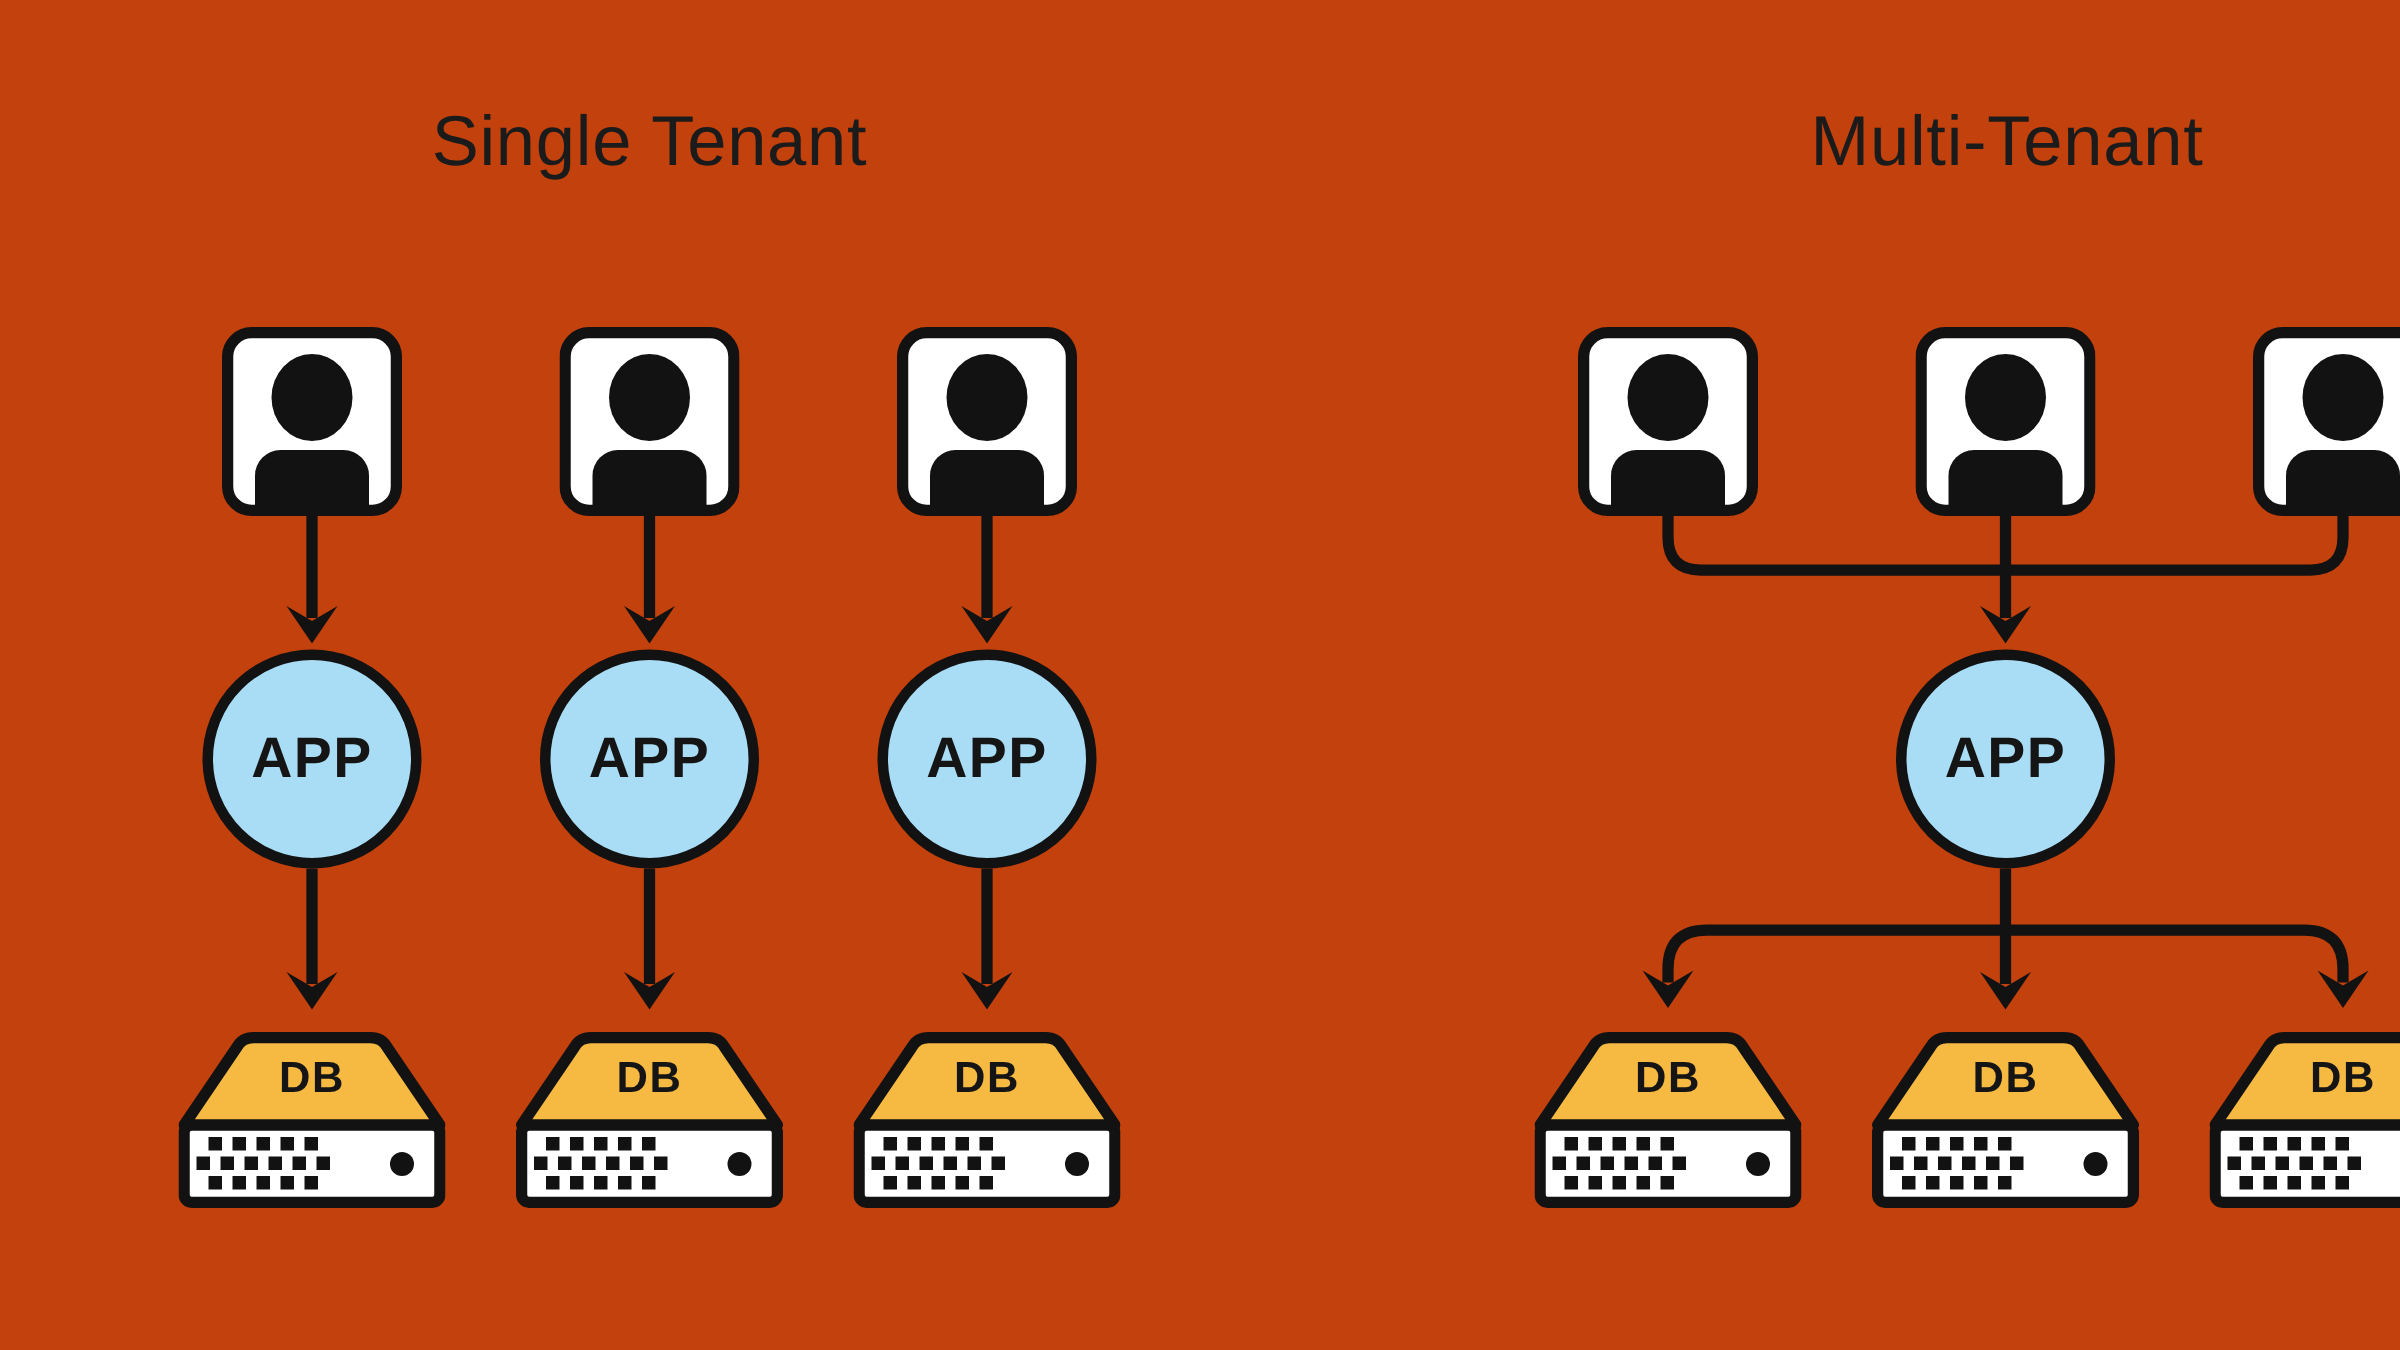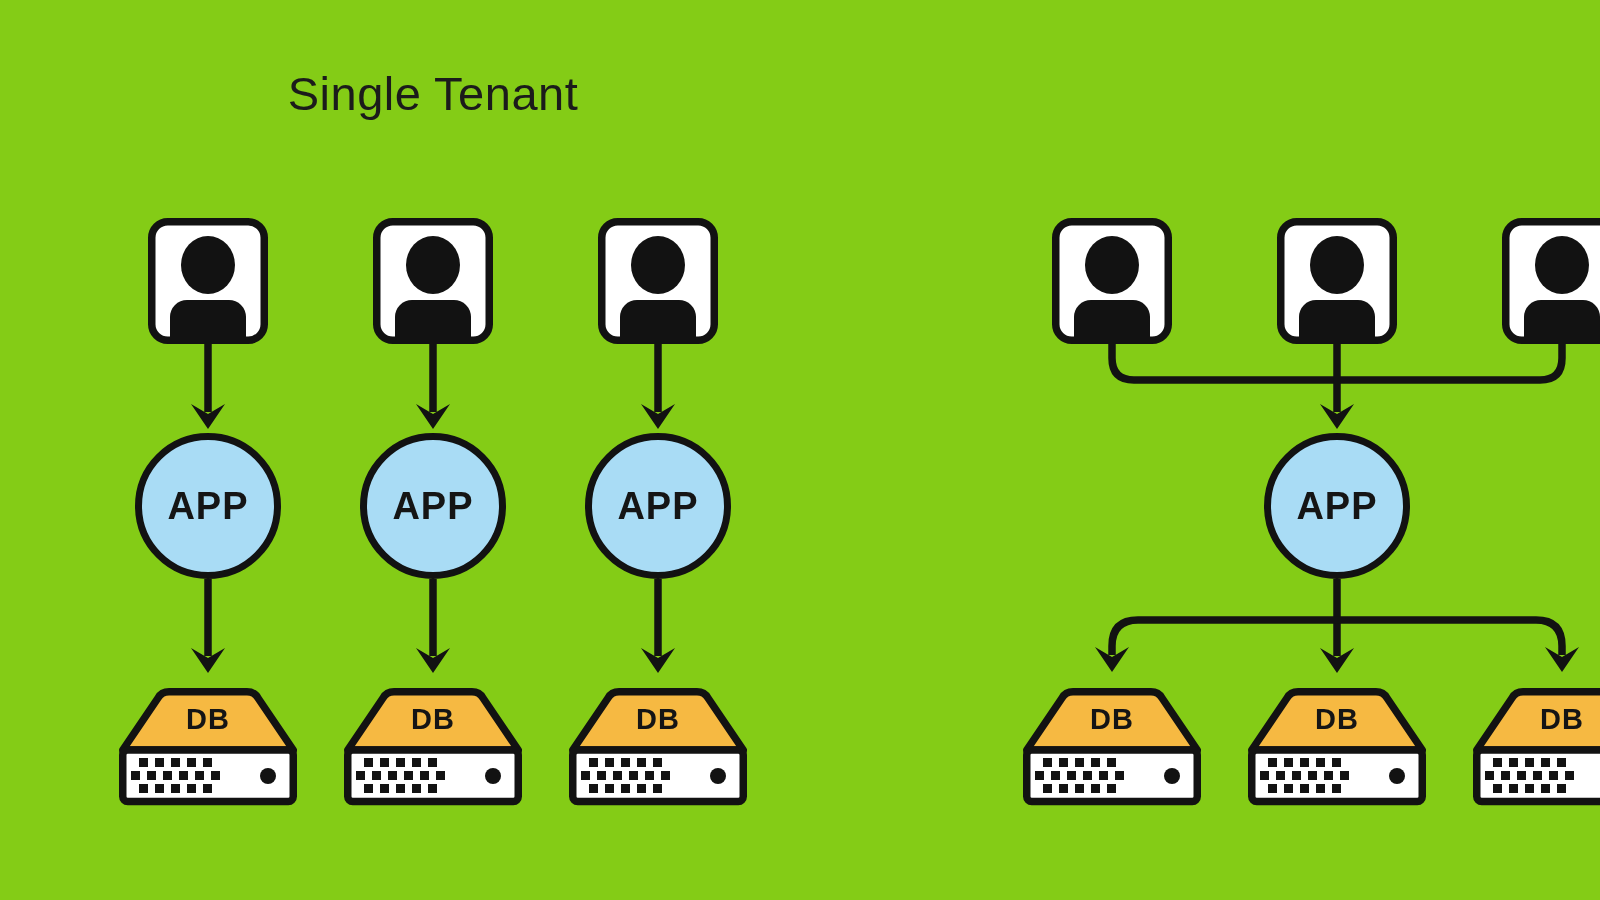--- a/index.html
+++ b/index.html
@@ -15,21 +15,21 @@
   .app-label{font-size:38px;font-weight:bold;color:#151515;letter-spacing:1px;}
   .db-node{width:178px;height:84px;}
   .db-node svg{display:block;width:178px;height:118px;}
   .db-label{position:absolute;left:0;right:0;top:15px;text-align:center;
             font-size:29px;font-weight:bold;color:#151515;letter-spacing:1px;}
   .defs{position:absolute;width:0;height:0;overflow:hidden;}
 </style>
 </head>
 <body>
 
-<div class="stage" style="background-color: #84cc16;">
+<div class="stage" style="background-color: #c2410c;">
 
   <svg class="defs" aria-hidden="true">
     <defs>
       <clipPath id="user-clip">
           <rect x="7" y="7" width="106" height="112" rx="12"></rect>
         </clipPath>
       <symbol id="user-shape" viewBox="0 0 120 126">
         <rect x="3.75" y="3.75" width="112.5" height="118.5" rx="16" fill="#ffffff" stroke="#121212" stroke-width="7.5"></rect>
         <g clip-path="url(#user-clip)" fill="#121212">
           <ellipse cx="60" cy="47" rx="27" ry="29"></ellipse>
@@ -56,20 +56,21 @@
           <rect x="52" y="96" width="9" height="9"></rect>
             <rect x="68" y="96" width="9" height="9"></rect>
           <rect x="84" y="96" width="9" height="9"></rect>
           <circle cx="149" cy="88" r="8"></circle>
         </g>
       </symbol>
     </defs>
   </svg>
 
   <div class="title" style="left:433px;">Single Tenant</div>
+  <div class="title" style="left:1338px;">Multi-Tenant</div>
 
   <svg class="overlay" viewBox="0 0 1600 900">
     <g fill="none" stroke="#121212" stroke-width="7.5">
 
       <path d="M208 344 V412"></path>
       <path d="M433 344 V412"></path>
       <path d="M658 344 V412"></path>
 
       <path d="M208 579 V656"></path>
       <path d="M433 579 V656"></path>

